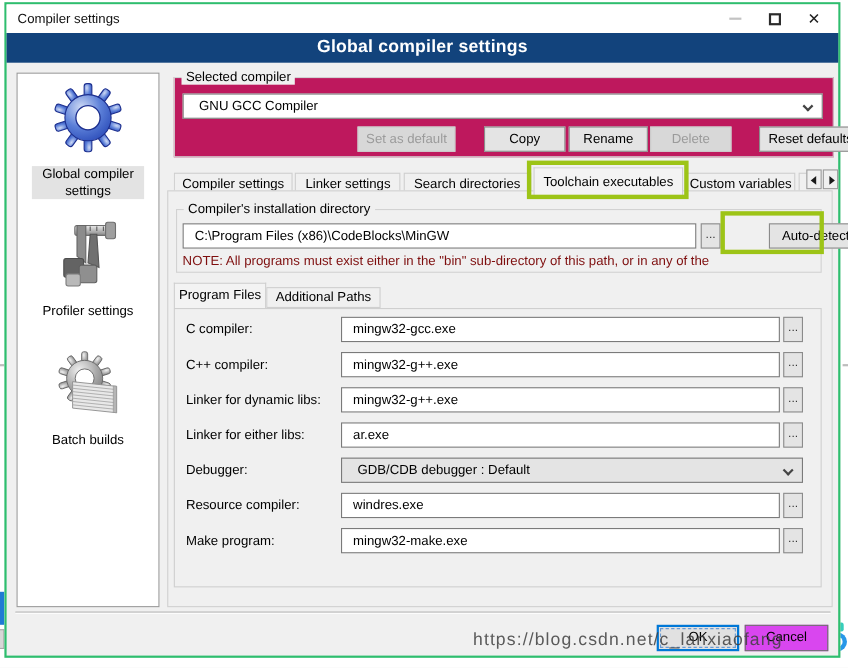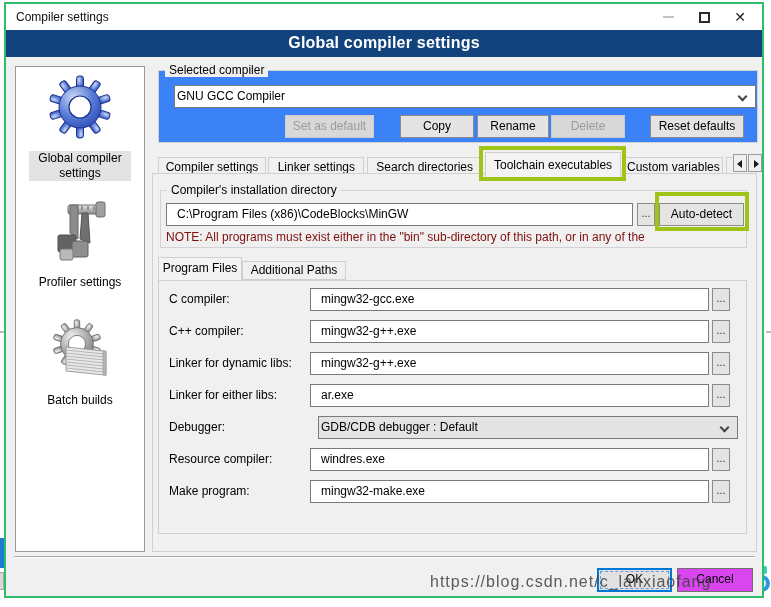--- a/index.html
+++ b/index.html
@@ -48,35 +48,35 @@
   
   .group { position:absolute; border:1px solid #d2d2d2; }
   .group-label {
     position:absolute; top:-8px; left:6px; background:#f0f0f0;
     padding:0 4px; font-size:12px; line-height:14px; white-space:nowrap;
   }
 
   
   .combo {
     position:absolute; background:#fff; border:1px solid #7a7a7a;
-    font-size:12px; line-height:21px; padding-left:2px; white-space:nowrap; overflow:hidden;margin-left:8px;
+    font-size:12px; line-height:21px; padding-left:14px; white-space:nowrap; overflow:hidden;
   }
   .combo.gray { background:#e4e4e4; }
   .chev {
     position:absolute; right:9px; top:7px; width:7px; height:7px;
     border-right:2px solid #444; border-bottom:2px solid #444;
     transform:rotate(45deg);
   }
   .input {
     position:absolute; background:#fff; border:1px solid #7a7a7a;
     font-size:12px; line-height:21px; padding-left:10px; white-space:nowrap; overflow:hidden;
   }
   .btn {
     position:absolute; height:23px; background:#e4e4e4; border:1px solid #8b8b8b;
-    font-size:12px; text-align:center; line-height:20px; color:#000; overflow:hidden;
+    font-size:12px; text-align:center; line-height:20px; color:#000; overflow:hidden;margin-left:40px;
   }
   .btn.disabled { background:#d8d8d8; border-color:#cccccc; color:#9b9b9b; }
   .browse-btn {
     position:absolute; width:18px; height:23px; background:#e4e4e4; border:1px solid #8b8b8b;
     font-size:11px; text-align:center; line-height:18px; color:#333;
   }
 
   
   .tabstrip { position:absolute; left:152px; top:148px; width:581px; height:26px; overflow:hidden; white-space:nowrap; }
   .tab {
@@ -264,21 +264,21 @@
             <line x1="0" y1="21" x2="40" y2="21" stroke="#aaa" stroke-width="0.8"></line>
             <rect x="37" y="0" width="3" height="24" fill="#b5b5b5" stroke="#8d8d8d" stroke-width="0.5"></rect>
           </g>
         </svg>
       </div>
       <div class="side-label" style="top:326px;">
         <span>Batch builds</span>
       </div>
     </div>
 
-    <div class="group" style="left:152px; top:66px; width:600px; height:73px; background:#3b82f6;">
+    <div class="group" style="left:152px; top:66px; width:600px; height:73px; background:#be185d;">
       <div class="group-label">Selected compiler</div>
       <div class="combo" style="left:7px; top:14px; width:582px; height:23px;">
         <span>GNU GCC Compiler</span>
         <span class="chev"></span>
       </div>
       <div class="btn disabled" style="left:126px; top:44px; width:89px;">Set as default</div>
       <div class="btn" style="left:241px; top:44px; width:74px;">Copy</div>
       <div class="btn" style="left:318px; top:44px; width:72px;">Rename</div>
       <div class="btn disabled" style="left:392px; top:44px; width:74px;">Delete</div>
       <div class="btn" style="left:491px; top:44px; width:94px;">Reset defaults</div>

